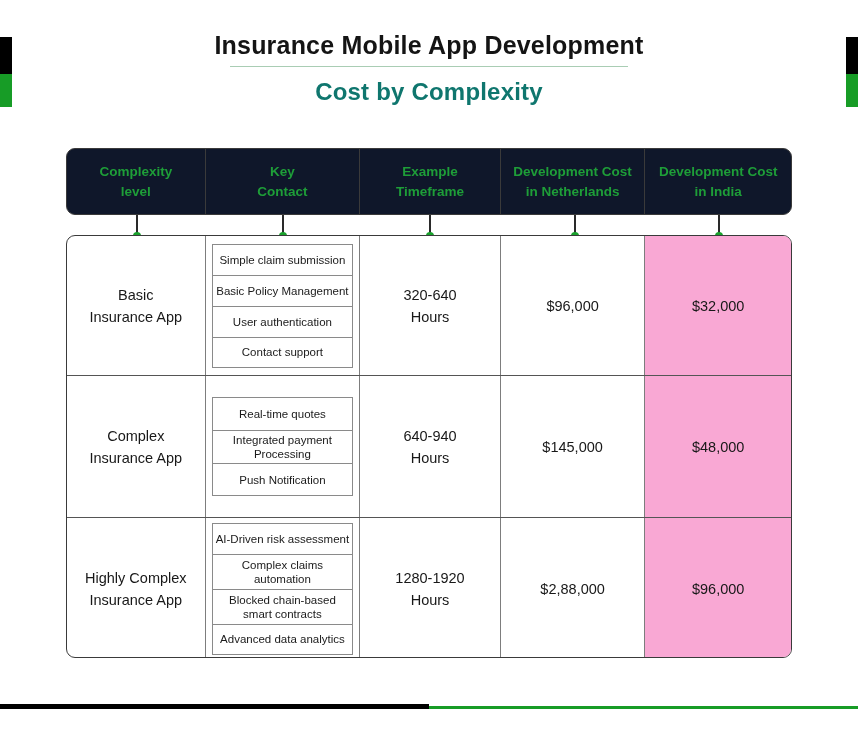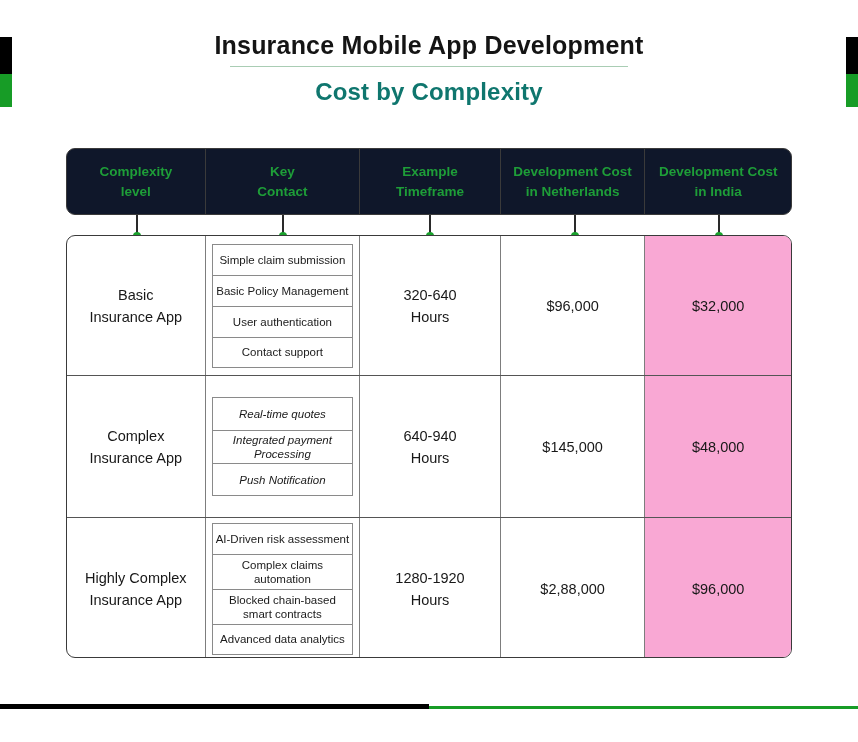--- a/index.html
+++ b/index.html
@@ -168,21 +168,21 @@
     align-items: center;
     justify-content: center;
     text-align: center;
     font-size: 11.5px;
     line-height: 14px;
     color: #1a1a1a;
     padding: 2px 3px;
   }
   .feat-box:last-child { border-bottom: 1px solid #8a8a8a; }
   .fh-31 { height: 31px; }
-  .fh-33 { height: 33px; font-style: italic; }
+  .fh-33 { height: 33px; }
   .fh-35 { height: 35px; }
 
   
   #bottom-rule-black {
     position: absolute;
     left: 0;
     top: 704px;
     width: 429px;
     height: 5px;
     background: #000000;

